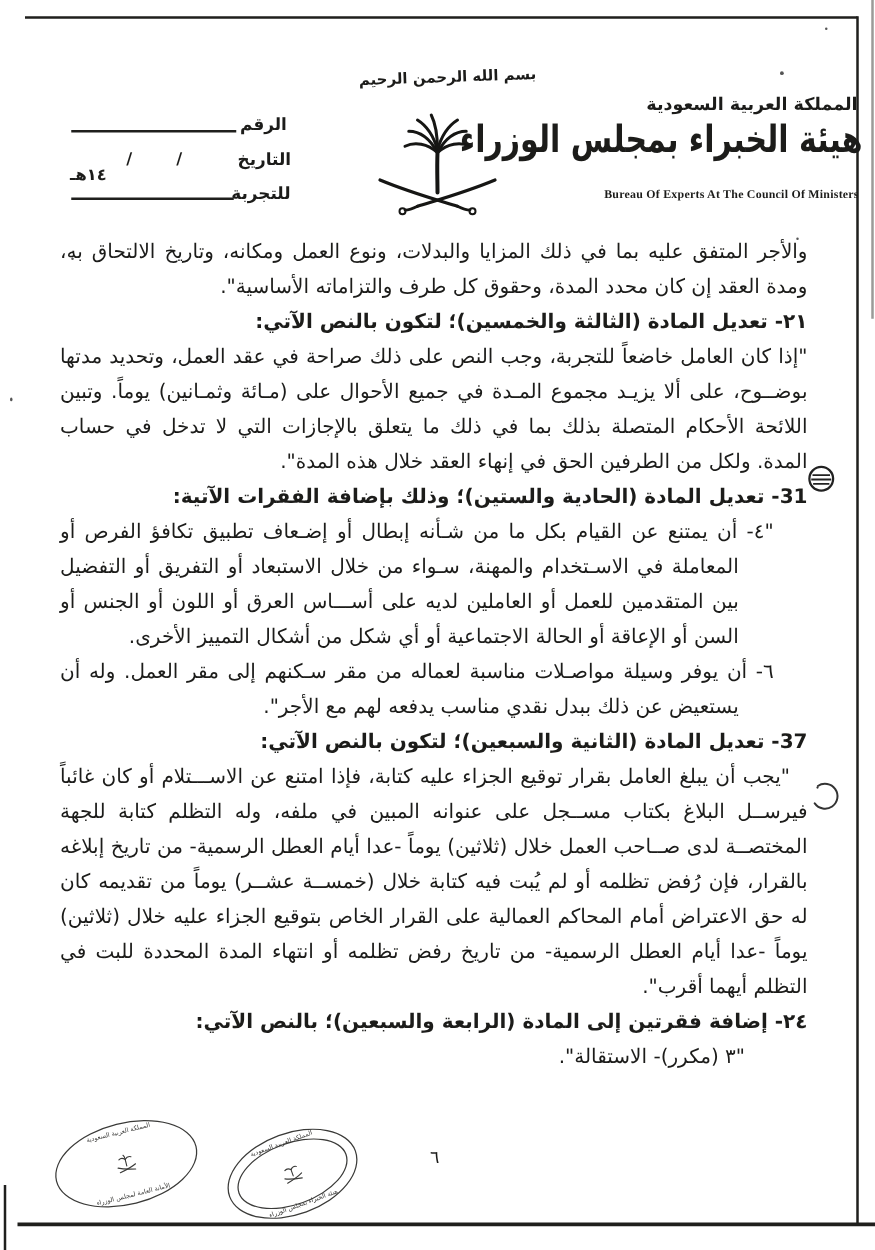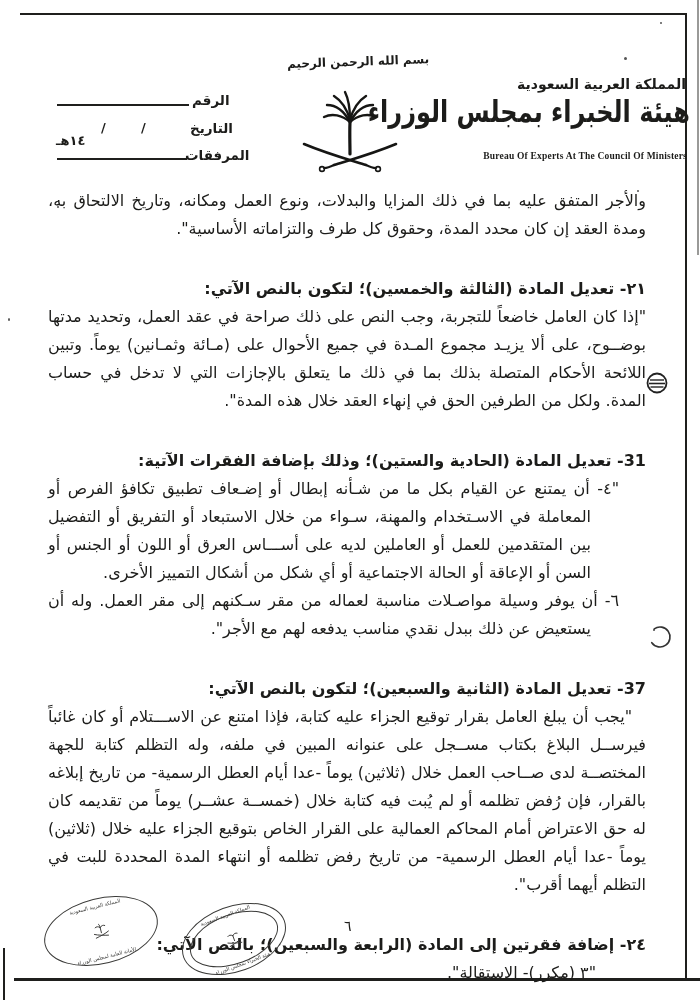--- a/index.html
+++ b/index.html
@@ -15,21 +15,21 @@
   .agency-en{right:13px;top:151px;font-size:9.5px;font-weight:700;letter-spacing:.2px;
              font-family:Liberation Serif, serif;white-space:nowrap;}
   .bismillah{left:287px;top:55px;width:120px;text-align:center;font-size:12px;font-weight:700;
              transform:rotate(-2deg);white-space:nowrap;}
   .field-label{font-size:13.5px;font-weight:700;white-space:nowrap;}
   .date-glyph{font-size:13px;font-weight:700;}
   
   .content{left:48px;top:187px;width:598px;direction:rtl;text-align:justify;
            font-size:16px;line-height:28px;}
   .block{margin:0;}
-  .heading{font-weight:700;margin-top:32px;}
+  .heading{font-weight:700;}
   .hang{padding-right:55px;text-indent:-28px;}
   .ind{text-indent:14px;}
   .last-item{padding-right:50px;}
   
   .stamp{border:1.6px solid #3a3a38;border-radius:50%;display:flex;flex-direction:column;
          align-items:center;justify-content:space-between;box-sizing:border-box;
          padding:3px 6px;direction:rtl;color:#3a3a38;}
   .stamp .stxt{font-size:6px;white-space:nowrap;transform:scale(.85);}
   .stamp-inner{border:1px solid #3a3a38;border-radius:50%;position:absolute;
                left:7px;right:7px;top:7px;bottom:7px;}
@@ -70,21 +70,21 @@
 </svg>
 
 <div class="abs field-label" style="left:192px;top:92px;">الرقم</div>
 <div class="abs rule" style="left:57px;top:104px;width:132px;height:1.5px;"></div>
 
 <div class="abs field-label" style="left:190px;top:120px;">التاريخ</div>
 <div class="abs date-glyph" style="left:141px;top:120px;">/</div>
 <div class="abs date-glyph" style="left:101px;top:120px;">/</div>
 <div class="abs date-glyph" style="left:56px;top:120px;margin-top:13px;">١٤هـ</div>
 
-<div class="abs field-label" style="left:185px;top:147px;">المرفقات</div>
+<div class="abs field-label" style="left:185px;top:147px;">للتجربة</div>
 <div class="abs rule" style="left:57px;top:158px;width:130px;height:1.5px;"></div>
 
 <div class="abs content">
   <p class="block">والأجر المتفق عليه بما في ذلك المزايا والبدلات، ونوع العمل ومكانه، وتاريخ الالتحاق به، ومدة العقد إن كان محدد المدة، وحقوق كل طرف والتزاماته الأساسية".</p>
   <p class="block heading">٢١- تعديل المادة (الثالثة والخمسين)؛ لتكون بالنص الآتي:</p>
   <p class="block">"إذا كان العامل خاضعاً للتجربة، وجب النص على ذلك صراحة في عقد العمل، وتحديد مدتها بوضــوح، على ألا يزيـد مجموع المـدة في جميع الأحوال على (مـائة وثمـانين) يوماً. وتبين اللائحة الأحكام المتصلة بذلك بما في ذلك ما يتعلق بالإجازات التي لا تدخل في حساب المدة. ولكل من الطرفين الحق في إنهاء العقد خلال هذه المدة".</p>
   <p class="block heading">31- تعديل المادة (الحادية والستين)؛ وذلك بإضافة الفقرات الآتية:</p>
   <p class="block hang">"٤- أن يمتنع عن القيام بكل ما من شـأنه إبطال أو إضـعاف تطبيق تكافؤ الفرص أو المعاملة في الاسـتخدام والمهنة، سـواء من خلال الاستبعاد أو التفريق أو التفضيل بين المتقدمين للعمل أو العاملين لديه على أســـاس العرق أو اللون أو الجنس أو السن أو الإعاقة أو الحالة الاجتماعية أو أي شكل من أشكال التمييز الأخرى.</p>
   <p class="block hang">٦- أن يوفر وسيلة مواصـلات مناسبة لعماله من مقر سـكنهم إلى مقر العمل. وله أن يستعيض عن ذلك ببدل نقدي مناسب يدفعه لهم مع الأجر".</p>
   <p class="block heading">37- تعديل المادة (الثانية والسبعين)؛ لتكون بالنص الآتي:</p>

